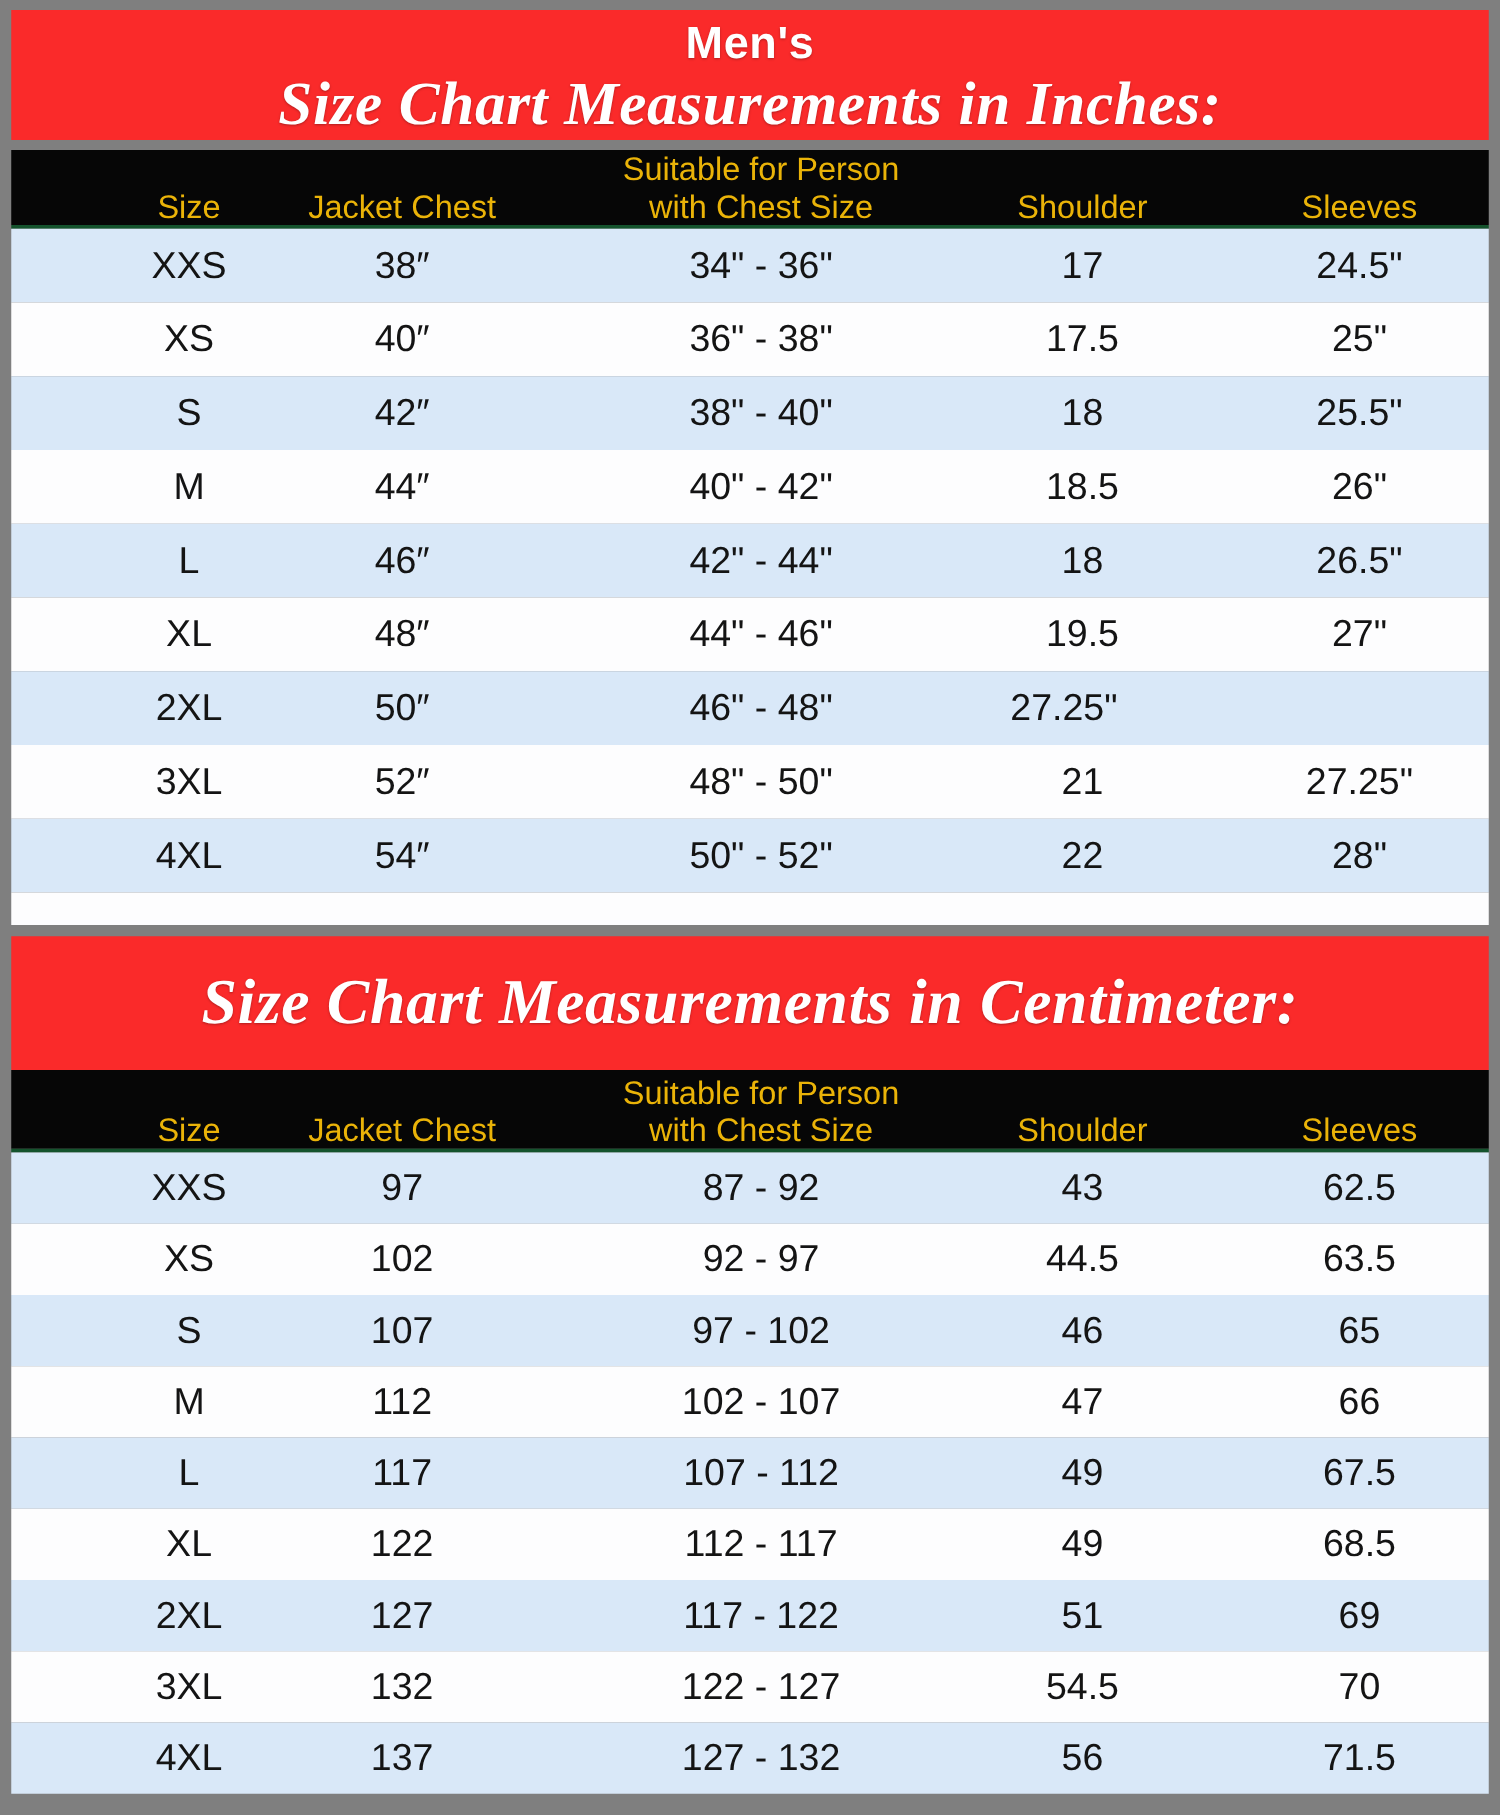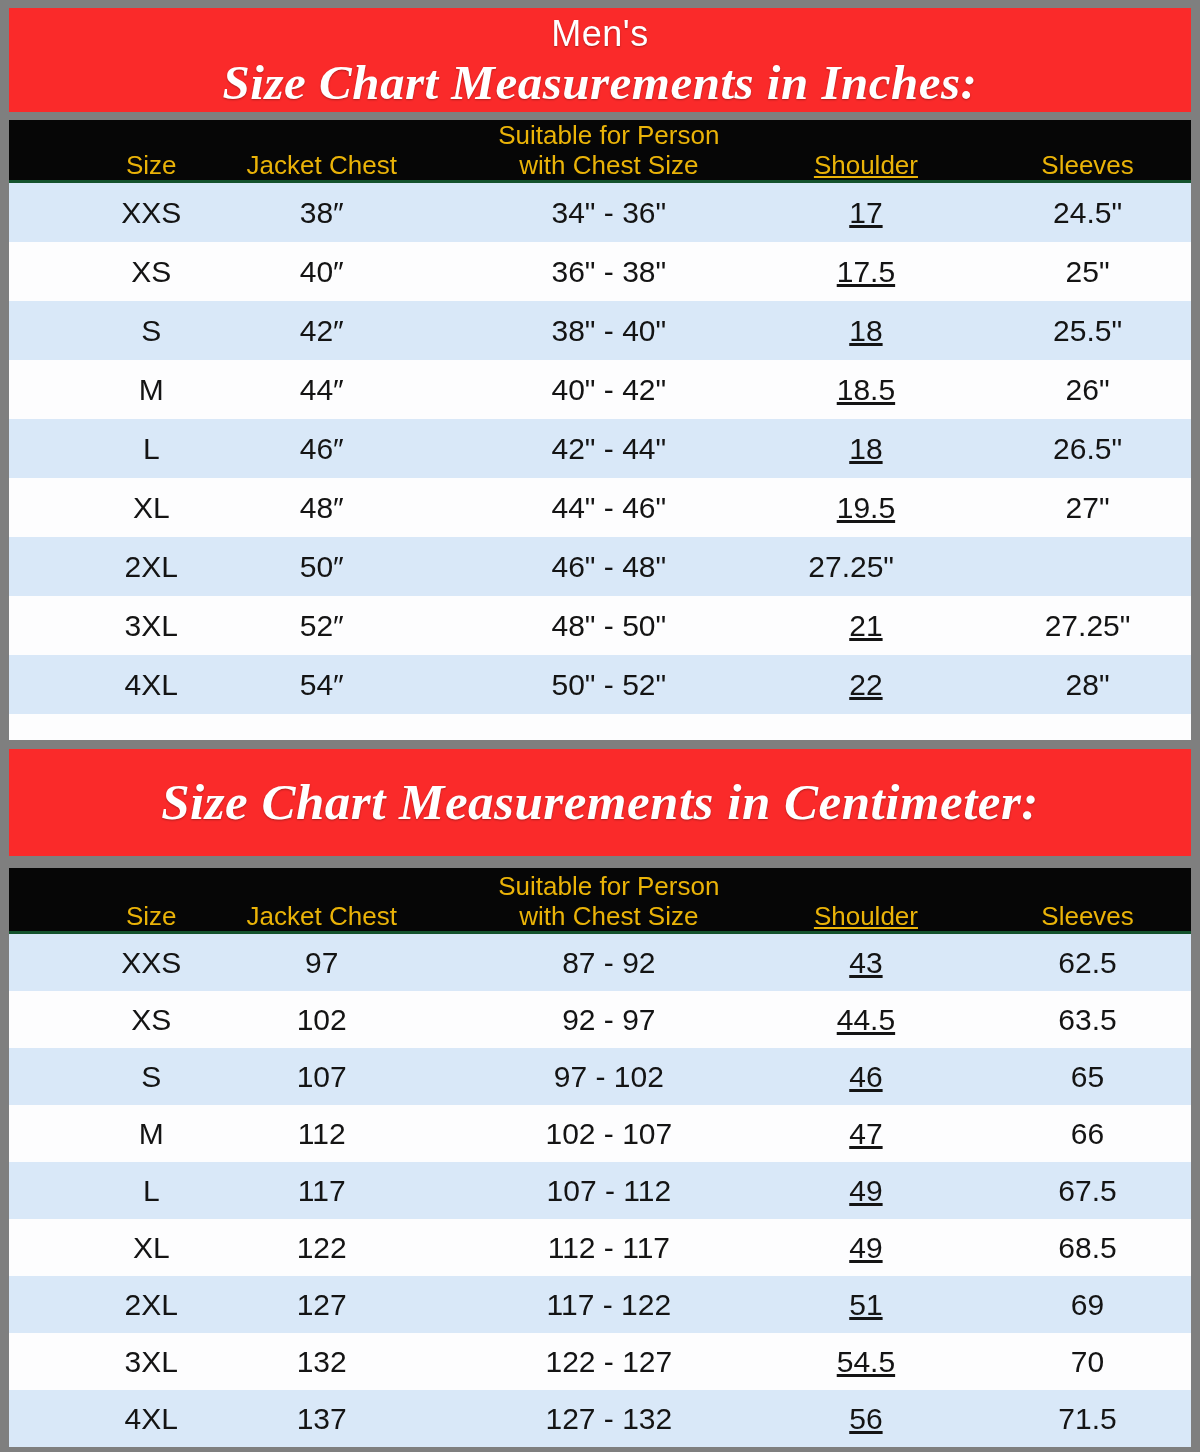--- a/index.html
+++ b/index.html
@@ -15,25 +15,25 @@
   .block { margin: 0; }
   .block-1 { margin-bottom: 9px; }
 
   .banner {
     background: var(--red, #fa2a2a);
     color: #ffffff;
     text-align: center;
   }
   .banner-1 { height: 104px; padding-top: 5px; margin-bottom: 8px; }
   .banner-2 {
-    height: 107px; margin-bottom: 12px;
+    height: 107px; margin-bottom: 0;
     display: flex; align-items: center; justify-content: center;
   }
   .supertitle {
-    font-weight: normal;
+    font-weight: bold;
     font-size: 36px;
     line-height: 42px;
     letter-spacing: 0.5px;
     text-shadow: 0 1px 2px rgba(0,0,0,0.30);
   }
   .banner-title {
     font-family: "Liberation Serif", "DejaVu Serif", serif;
     font-weight: bold;
     font-size: 49px;
     line-height: 55px;
@@ -64,21 +64,21 @@
   }
   .t1 .trow { height: 59px; }
   .t2 .trow { height: 57px; }
   .trow.blue  { background: var(--row-blue, #d9e8f8); }
   .trow.white { background: var(--row-white, #fdfdfe); }
 
   .cell { text-align: center; position: relative; }
   .col0 { width: 19.5%; left: 27px; }
   .col1 { width: 19.5%; left: -33px; }
   .col2 { width: 23.5%; }
-  .col3 { width: 20%; text-decoration: underline; }
+  .col3 { width: 20%; }
   .col4 { width: 17.5%; }
 
   .spacer { height: 26px; background: var(--row-white, #fdfdfe); }
 </style>
 </head>
 <body>
 
 <div class="frame">
 
   <section class="block block-1">

